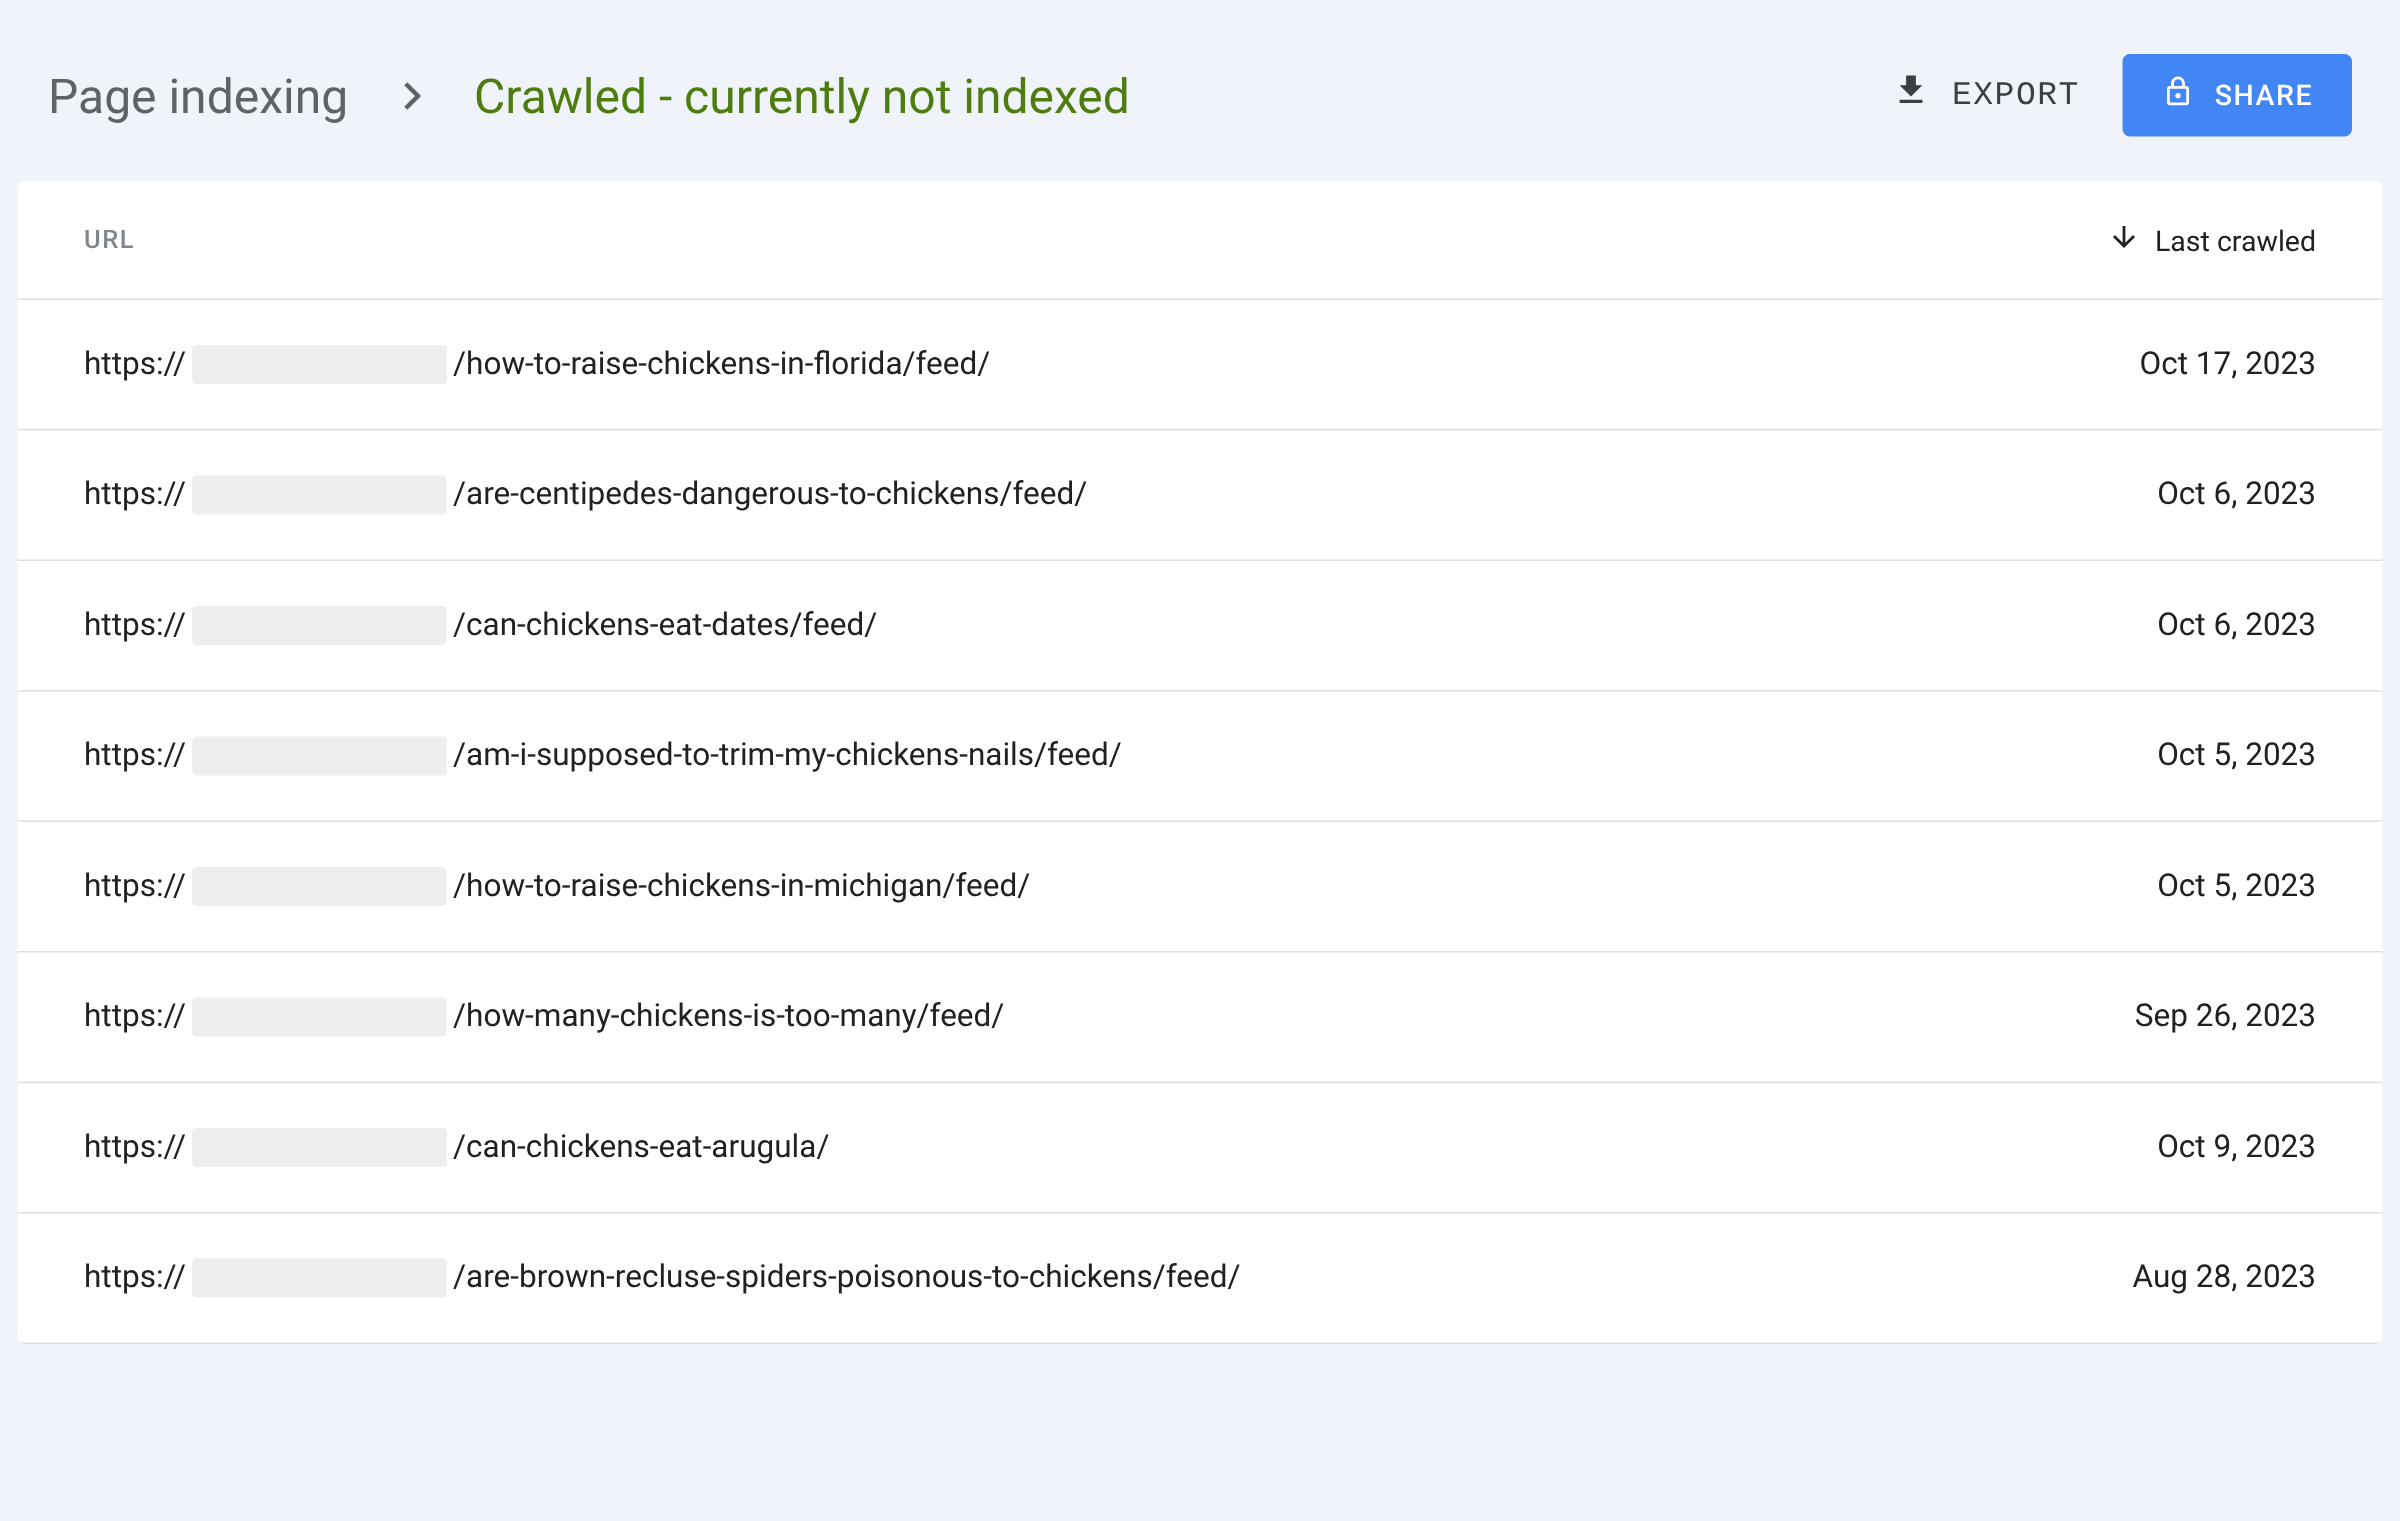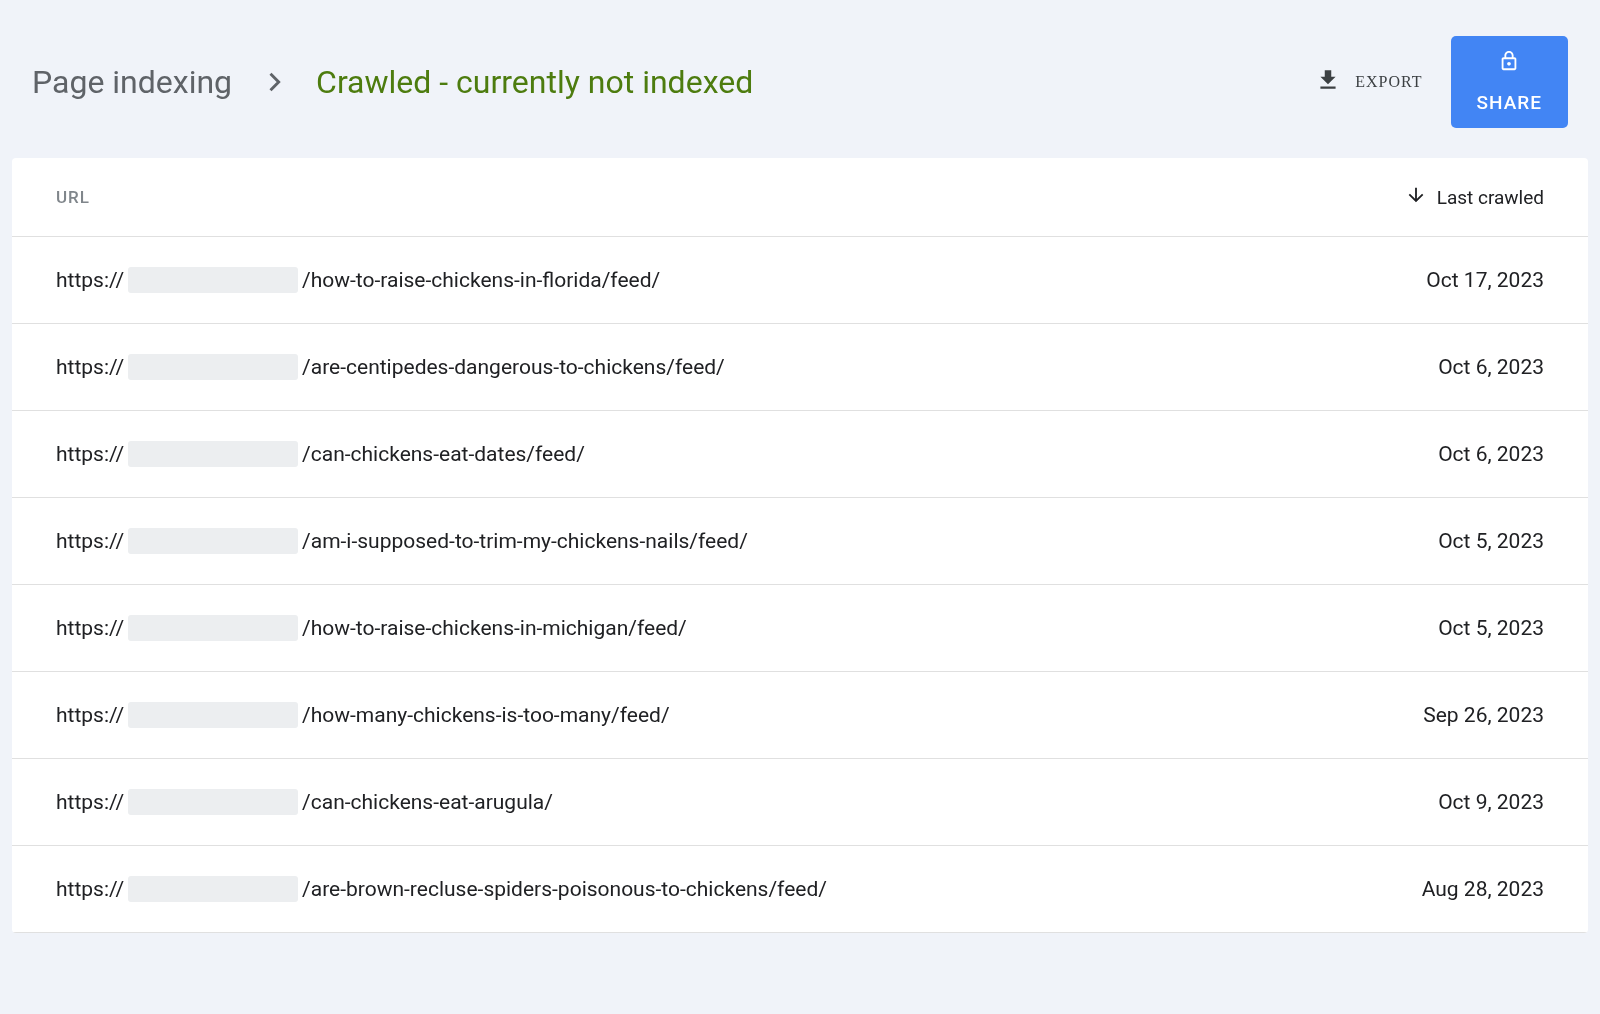--- a/index.html
+++ b/index.html
@@ -51,46 +51,45 @@
       align-items: center;
       gap: 28px;
     }
     .export-btn {
       display: flex;
       align-items: center;
       gap: 14px;
       background: transparent;
       border: none;
       cursor: pointer;
-      font-size: 16px;
+      font-size: 22px;
       font-weight: 500;
       letter-spacing: 1px;
       color: #3c4043;
-      font-family: Liberation Serif, serif;
+      font-family: Liberation Mono, monospace;
     }
     .export-btn svg {
       width: 26px;
       height: 26px;
       fill: #3c4043;
     }
     .share-btn {
       display: flex;
       align-items: center;
       gap: 14px;
       background: #4285f4;
       border: none;
       border-radius: 5px;
       padding: 14px 26px;
       cursor: pointer;
       font-size: 19px;
       font-weight: 500;
       letter-spacing: 1px;
       color: #ffffff;
       font-family: inherit;
-      flex-direction: column;
     }
     .share-btn svg {
       width: 22px;
       height: 22px;
       fill: #ffffff;
     }
     .table-card {
       background: #ffffff;
       border-radius: 4px;
       overflow: hidden;

